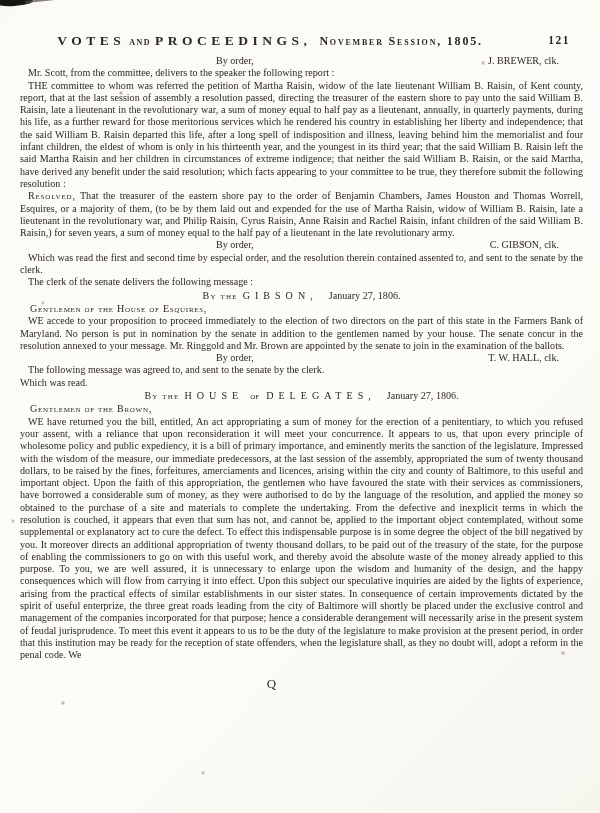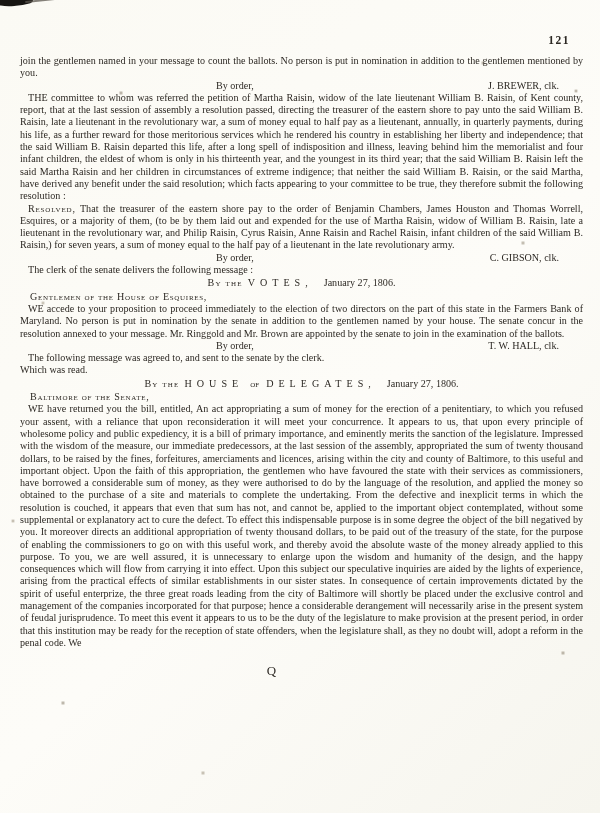--- a/index.html
+++ b/index.html
@@ -85,67 +85,71 @@
 </style>
 </head>
 <body>
 
 <div class="page">
 
   <div class="smudge"></div>
   <div class="speckles"></div>
 
   <div class="running-head">
+    <div class="rh-title">
+      <span class="rh-votes">VOTES</span><span class="rh-and">and</span><span class="rh-proceedings">PROCEEDINGS,</span><span class="rh-session">November Session, 1805.</span>
+    </div>
     <span class="rh-page">121</span>
   </div>
 
   <div class="text-col">
 
-    <p class="para no-indent">join the gentlemen named in your message to count the ballots.  No person is put in nomination in addition to the gentlemen mentioned by you.</p>
 
     <div class="by-order-row">
       <span class="by-order">By order,</span>
       <span class="clerk-sig">J. BREWER, clk.</span>
     </div>
 
+    <p class="para">Mr. Scott, from the committee, delivers to the speaker the following report :</p>
 
     <p class="para">THE committee to whom was referred the petition of Martha Raisin, widow of the late lieutenant William B. Raisin, of Kent county, report, that at the last session of assembly a resolution passed, directing the treasurer of the eastern shore to pay unto the said William B. Raisin, late a lieutenant in the revolutionary war, a sum of money equal to half pay as a lieutenant, annually, in quarterly payments, during his life, as a further reward for those meritorious services which he rendered his country in establishing her liberty and independence; that the said William B. Raisin departed this life, after a long spell of indisposition and illness, leaving behind him the memorialist and four infant children, the eldest of whom is only in his thirteenth year, and the youngest in its third year; that the said William B. Raisin left the said Martha Raisin and her children in circumstances of extreme indigence; that neither the said William B. Raisin, or the said Martha, have derived any benefit under the said resolution; which facts appearing to your committee to be true, they therefore submit the following resolution :</p>
 
     <p class="para"><span class="small-caps-lead">Resolved,</span><span> That the treasurer of the eastern shore pay to the order of Benjamin Chambers, James Houston and Thomas Worrell, Esquires, or a majority of them, (to be by them laid out and expended for the use of Martha Raisin, widow of William B. Raisin, late a lieutenant in the revolutionary war, and Philip Raisin, Cyrus Raisin, Anne Raisin and Rachel Raisin, infant children of the said William B. Raisin,) for seven years, a sum of money equal to the half pay of a lieutenant in the late revolutionary army.</span></p>
 
     <div class="by-order-row">
       <span class="by-order">By order,</span>
       <span class="clerk-sig">C. GIBSON, clk.</span>
     </div>
 
+    <p class="para">Which was read the first and second time by especial order, and the resolution therein contained assented to, and sent to the senate by the clerk.</p>
 
     <p class="para">The clerk of the senate delivers the following message :</p>
 
     <div class="center-heading">
-      <span class="sc-prefix">By the</span><span class="spread-name">VOTES,</span><span class="heading-date">January 27, 1806.</span>
+      <span class="sc-prefix">By the</span><span class="spread-name">GIBSON,</span><span class="heading-date">January 27, 1806.</span>
     </div>
 
     <p class="salutation">Gentlemen of the House of Esquires,</p>
 
     <p class="para">WE accede to your proposition to proceed immediately to the election of two directors on the part of this state in the Farmers Bank of Maryland.  No person is put in nomination by the senate in addition to the gentlemen named by your house.  The senate concur in the resolution annexed to your message.  Mr. Ringgold and Mr. Brown are appointed by the senate to join in the examination of the ballots.</p>
 
     <div class="by-order-row">
       <span class="by-order">By order,</span>
       <span class="clerk-sig">T. W. HALL, clk.</span>
     </div>
 
     <p class="para">The following message was agreed to, and sent to the senate by the clerk.</p>
 
     <p class="para no-indent">Which was read.</p>
 
     <div class="center-heading">
       <span class="sc-prefix">By the</span><span class="spread-name">HOUSE</span><span class="sc-of">of</span><span class="spread-name">DELEGATES,</span><span class="heading-date">January 27, 1806.</span>
     </div>
 
-    <p class="salutation">Baltimore of the Senate,</p>
+    <p class="salutation">Gentlemen of the Brown,</p>
 
     <p class="para">WE have returned you the bill, entitled, An act appropriating a sum of money for the erection of a penitentiary, to which you refused your assent, with a reliance that upon reconsideration it will meet your concurrence.  It appears to us, that upon every principle of wholesome policy and public expediency, it is a bill of primary importance, and eminently merits the sanction of the legislature.  Impressed with the wisdom of the measure, our immediate predecessors, at the last session of the assembly, appropriated the sum of twenty thousand dollars, to be raised by the fines, forfeitures, amerciaments and licences, arising within the city and county of Baltimore, to this useful and important object.  Upon the faith of this appropriation, the gentlemen who have favoured the state with their services as commissioners, have borrowed a considerable sum of money, as they were authorised to do by the language of the resolution, and applied the money so obtained to the purchase of a site and materials to complete the undertaking.  From the defective and inexplicit terms in which the resolution is couched, it appears that even that sum has not, and cannot be, applied to the important object contemplated, without some supplemental or explanatory act to cure the defect.  To effect this indispensable purpose is in some degree the object of the bill negatived by you.  It moreover directs an additional appropriation of twenty thousand dollars, to be paid out of the treasury of the state, for the purpose of enabling the commissioners to go on with this useful work, and thereby avoid the absolute waste of the money already applied to this purpose.  To you, we are well assured, it is unnecessary to enlarge upon the wisdom and humanity of the design, and the happy consequences which will flow from carrying it into effect.  Upon this subject our speculative inquiries are aided by the lights of experience, arising from the practical effects of similar establishments in our sister states.  In consequence of certain improvements dictated by the spirit of useful enterprize, the three great roads leading from the city of Baltimore will shortly be placed under the exclusive control and management of the companies incorporated for that purpose; hence a considerable derangement will necessarily arise in the present system of feudal jurisprudence.  To meet this event it appears to us to be the duty of the legislature to make provision at the present period, in order that this institution may be ready for the reception of state offenders, when the legislature shall, as they no doubt will, adopt a reform in the penal code.  We</p>
 
     <div class="sig-row">
       <span class="sig-mark">Q</span>
     </div>
 
   </div>
 </div>
 

